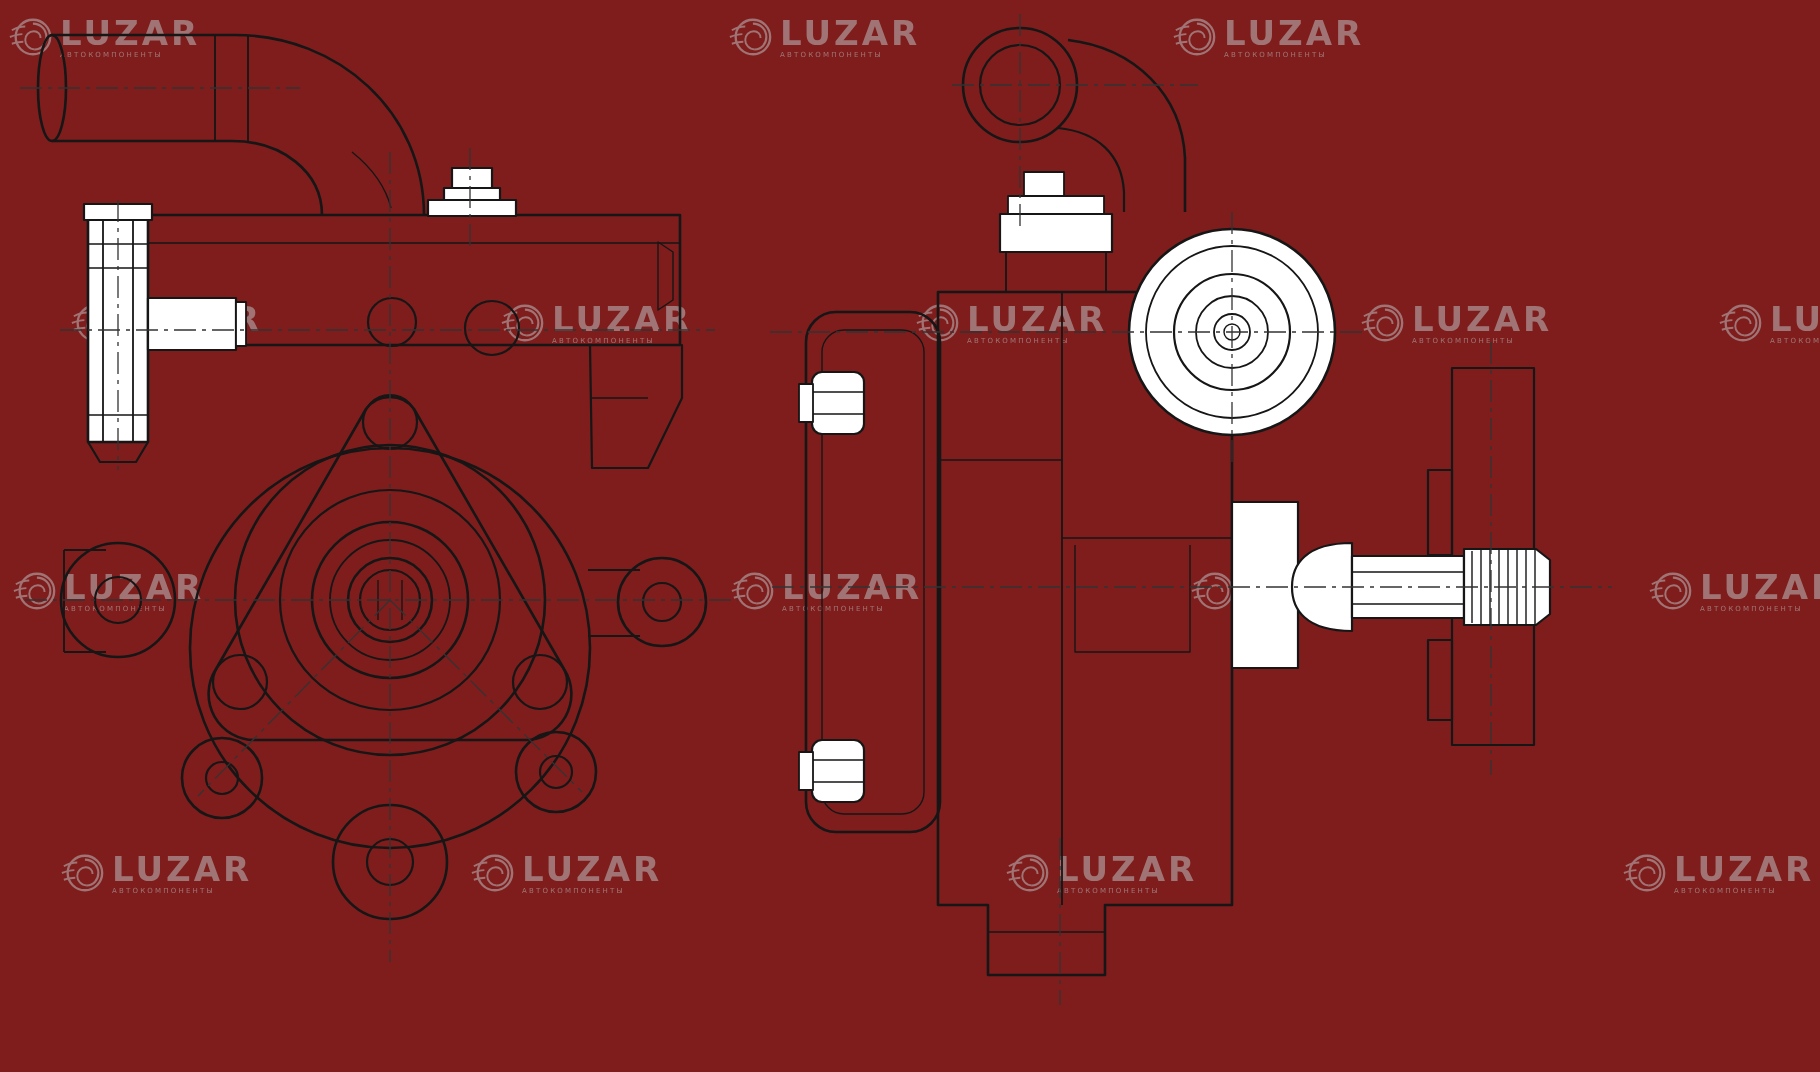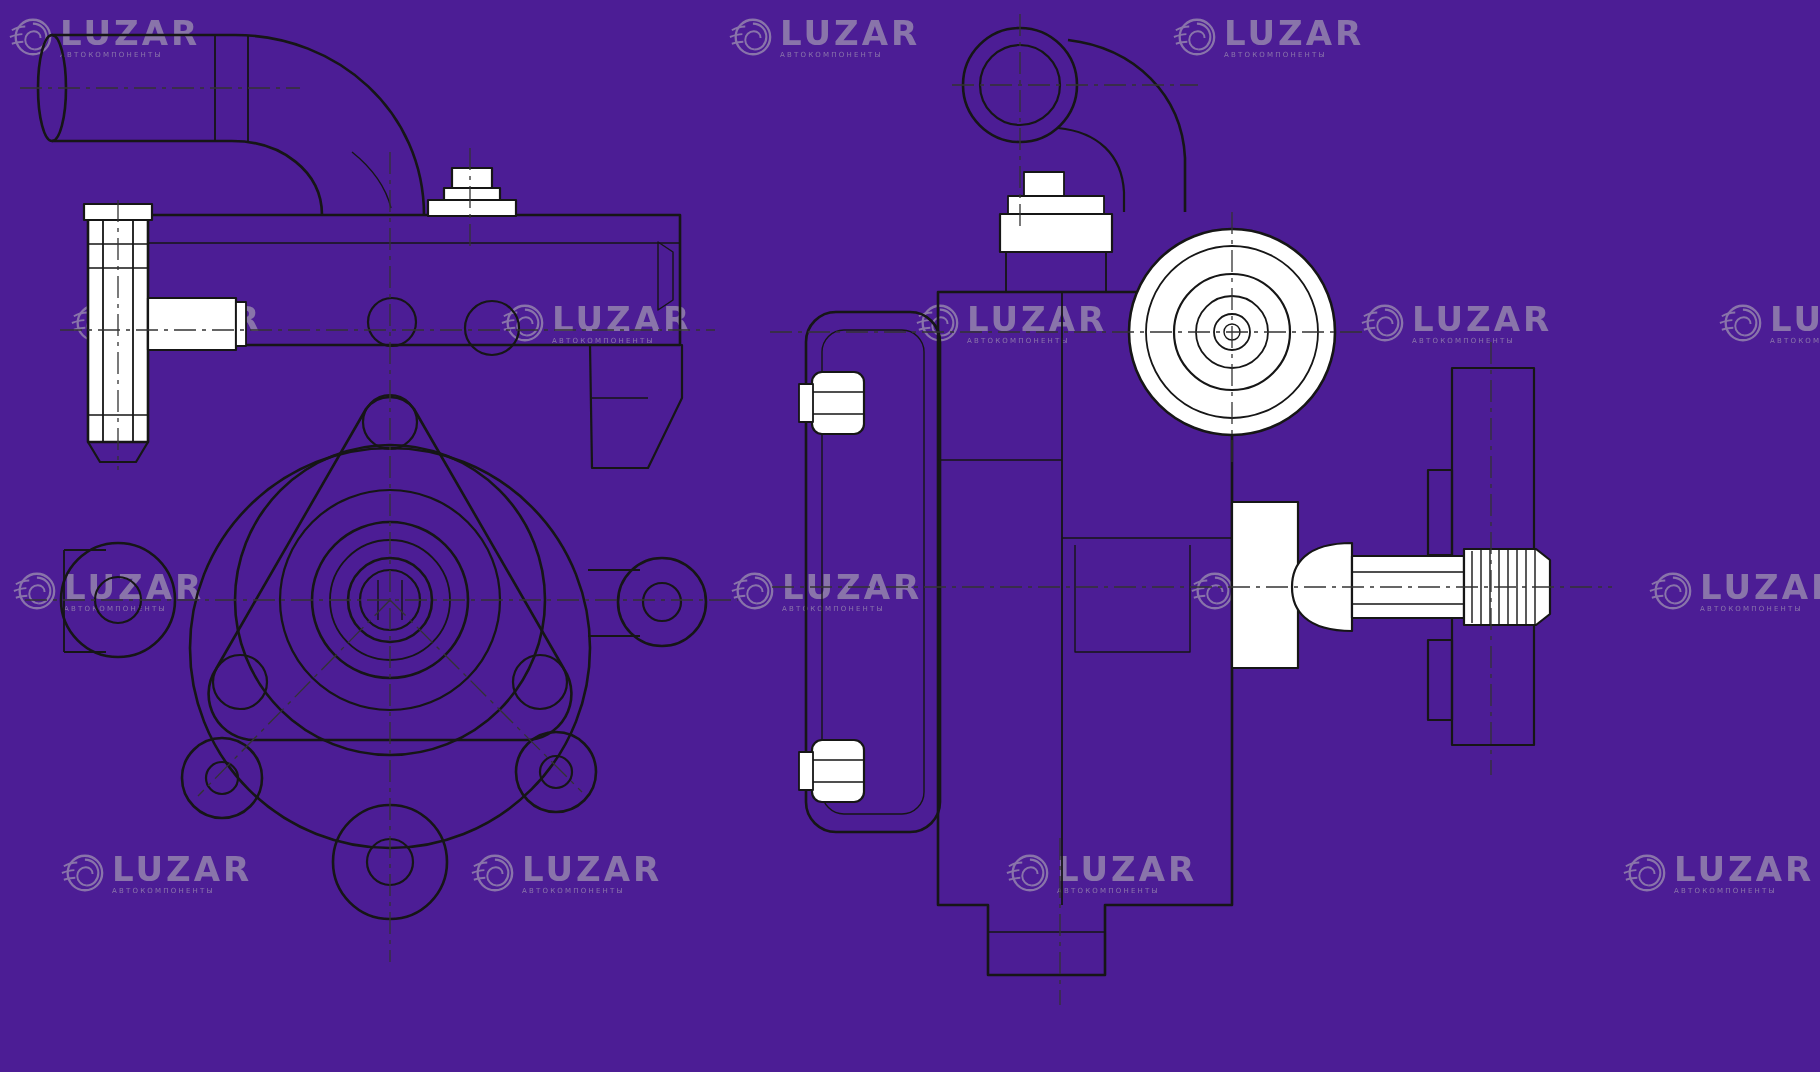--- a/index.html
+++ b/index.html
@@ -1,19 +1,19 @@
 <!DOCTYPE html>
 <html><head>
 <meta charset="utf-8">
 <style>
   html,body{margin:0;padding:0;background:#fff;}
   .canvas{
     position:relative;
     width:1820px;height:1072px;
-    background:#4c1d95;
+    background:#7f1d1d;
     overflow:hidden;
     font-family:"DejaVu Sans", sans-serif;
   }
   
   .wm-layer{position:absolute;inset:0;z-index:1;}
   .wm{
     position:absolute;
     display:flex;align-items:center;gap:6px;
     color:var(--wm-color,#bcbcbc);
     opacity:var(--wm-opacity,0.55);

